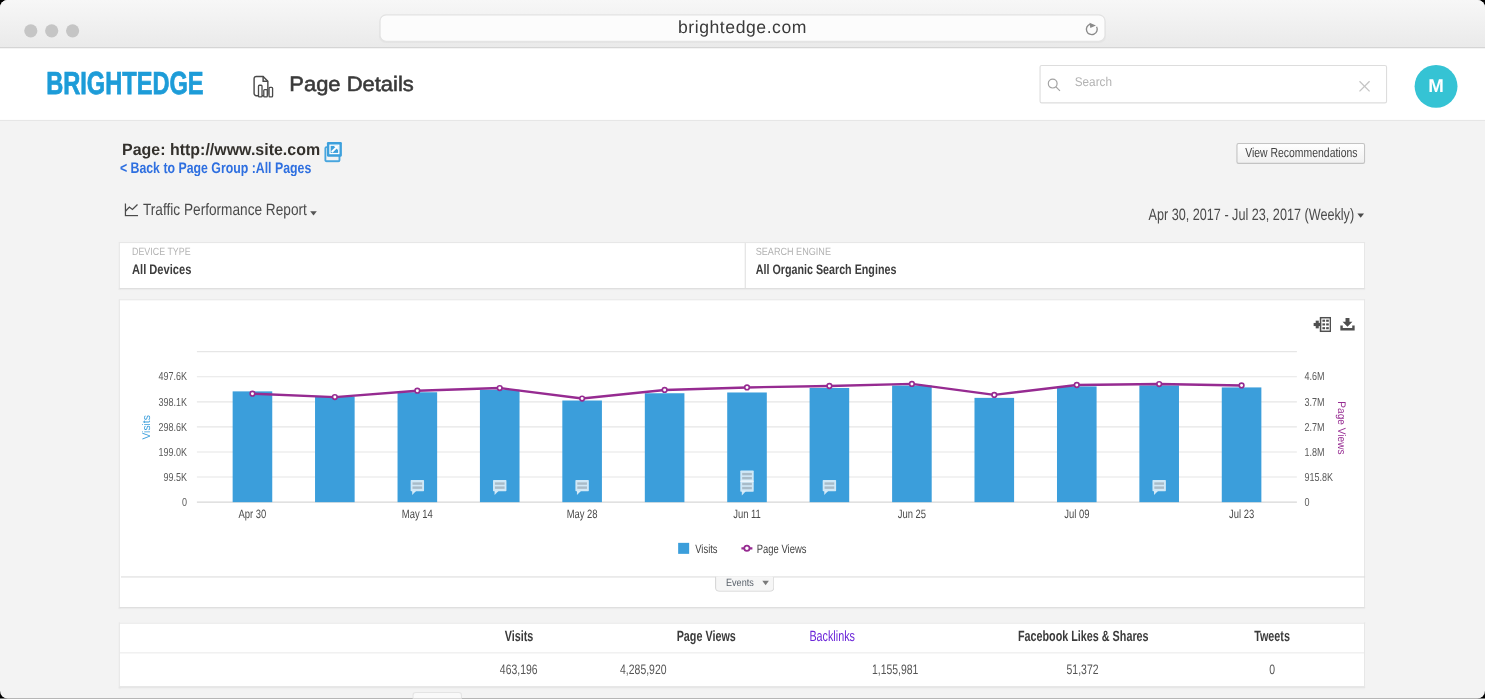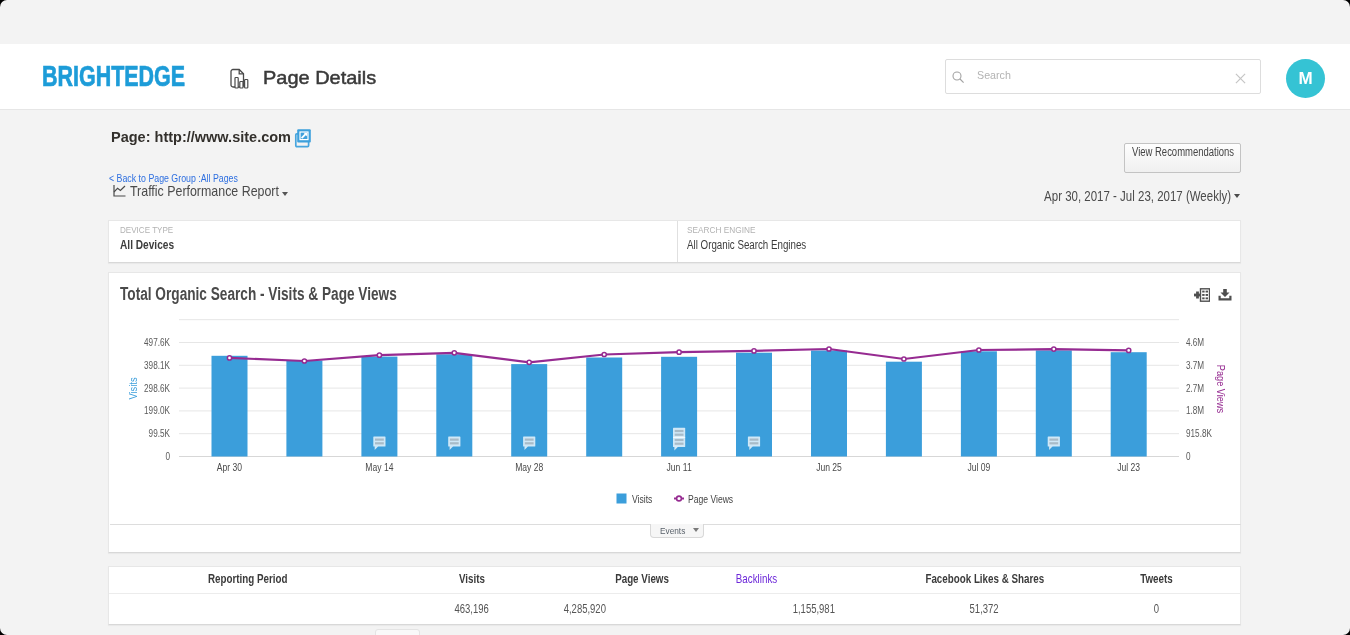--- a/index.html
+++ b/index.html
@@ -35,20 +35,30 @@
   
   .panel { position:absolute; background:#fff; border:1px solid #e7e7e7;
            border-bottom:1px solid #d8d8d8; box-shadow:0 1px 1px rgba(0,0,0,0.04); }
   .caret { display:inline-block; width:0; height:0; border-left:3.5px solid transparent;
            border-right:3.5px solid transparent; border-top:4.5px solid #555; }
 </style>
 </head>
 <body>
 <div id="win">
 
+  <div id="chrome">
+    <div class="dot" style="left:22px"></div>
+    <div class="dot" style="left:41px"></div>
+    <div class="dot" style="left:60px"></div>
+    <div id="urlbar">brightedge.com</div>
+    <svg class="abs" style="left:986px;top:19.5px" width="13" height="13" viewBox="0 0 13 13">
+      <path d="M5.1 1.9 A4.9 4.9 0 1 0 10.9 4.3" fill="none" stroke="#8a8a8a" stroke-width="1.2"></path>
+      <path d="M4.5 0.6 L10.3 3.1 L5.2 5.4 z" fill="#8a8a8a"></path>
+    </svg>
+  </div>
 
   <div id="header">
     <div id="logo"><span class="c" style="transform:scaleX(0.74)">BRIGHTEDGE</span></div>
     <svg class="abs" style="left:229px;top:23px" width="21" height="22" viewBox="0 0 21 22">
       <path d="M2 4.5 a2 2 0 0 1 2-2 h6.2 l4.3 4.3 V18 a2 2 0 0 1 -2 2 h-8.5 a2 2 0 0 1 -2-2 z" fill="none" stroke="#4a4a4a" stroke-width="1.3"></path>
       <path d="M10.2 2.5 v4.3 h4.3" fill="none" stroke="#4a4a4a" stroke-width="1.3"></path>
       <rect x="6" y="10.5" width="3.2" height="10.5" rx="0.8" fill="#fff" stroke="#4a4a4a" stroke-width="1.2"></rect>
       <rect x="10.8" y="14.5" width="3.2" height="6.5" rx="0.8" fill="#fff" stroke="#4a4a4a" stroke-width="1.2"></rect>
       <rect x="15.6" y="12.5" width="3.2" height="8.5" rx="0.8" fill="#fff" stroke="#4a4a4a" stroke-width="1.2"></rect>
     </svg>
@@ -70,24 +80,24 @@
     <span class="c" style="transform:scaleX(0.967)">Page: http://www.site.com</span>
   </div>
   <svg class="abs" style="left:294px;top:128px" width="20" height="20" viewBox="0 0 20 20">
     <rect x="1.8" y="5.8" width="12.8" height="12.8" rx="1" fill="none" stroke="#47a5de" stroke-width="1.7"></rect>
     <rect x="3.2" y="1.2" width="13.6" height="13.2" rx="1" fill="#3da0dc"></rect>
     <rect x="5.4" y="3.4" width="9.2" height="8.8" fill="#fff"></rect>
     <rect x="6.6" y="4.6" width="6.8" height="6.4" fill="#3da0dc"></rect>
     <line x1="7.6" y1="10.2" x2="11.6" y2="6.2" stroke="#fff" stroke-width="1.9"></line>
     <path d="M9.6 4.8 h3.6 v3.6 z" fill="#fff"></path>
   </svg>
-  <div class="abs" style="left:1124px;top:143px;width:117px;height:30px;border:1px solid #c3c3c3;border-radius:2px;background:linear-gradient(#fefefe,#f0f0f0);font-size:12px;color:#444">
+  <div class="abs" style="left:1124px;top:130px;width:117px;height:19px;border:1px solid #c3c3c3;border-radius:2px;background:linear-gradient(#fefefe,#f0f0f0);font-size:12px;color:#444">
     <span class="c" style="position:absolute;left:7px;top:2px;line-height:13px;transform:scaleX(0.79)">View Recommendations</span>
   </div>
-  <div class="abs" style="left:109px;top:173px;font-size:11px;font-weight:normal;color:#2e6fe0;line-height:11px">
+  <div class="abs" style="left:109px;top:147px;font-size:14px;font-weight:bold;color:#2e6fe0;line-height:11px">
     <span class="c" style="transform:scaleX(0.8)">&lt; Back to Page Group :All Pages</span>
   </div>
 
   <svg class="abs" style="left:113px;top:184px" width="13" height="13" viewBox="0 0 13 13">
     <path d="M1 1 V12 H12.5" fill="none" stroke="#4a4a4a" stroke-width="1.2"></path>
     <path d="M1 8 L4.6 4.2 L7.4 6.4 L12 2" fill="none" stroke="#4a4a4a" stroke-width="1.2"></path>
   </svg>
   <div class="abs" style="left:130px;top:182.5px;font-size:15px;color:#4a4a4a;line-height:15px">
     <span class="c" style="transform:scaleX(0.827)">Traffic Performance Report</span>
   </div>
@@ -95,27 +105,24 @@
   <div class="abs" style="right:119px;top:187.5px;font-size:15px;color:#4a4a4a;line-height:15px">
     <span class="cr" style="transform:scaleX(0.766)">Apr 30, 2017 - Jul 23, 2017 (Weekly)</span>
   </div>
   <div class="abs caret" style="left:1233.5px;top:193.5px;border-top-width:4px;border-top-color:#4a4a4a"></div>
 
   <div class="panel" style="left:108px;top:219.5px;width:1133px;height:43.5px">
     <div class="abs" style="left:568px;top:0;width:1px;height:41.5px;background:#e0e0e0"></div>
     <div class="abs" style="left:11px;top:4px;font-size:9.5px;color:#b2b2b2;line-height:9.5px"><span class="c" style="transform:scaleX(0.85)">DEVICE TYPE</span></div>
     <div class="abs" style="left:11px;top:18.5px;font-size:12.5px;font-weight:bold;color:#3d3d3d;line-height:12.5px"><span class="c" style="transform:scaleX(0.81)">All Devices</span></div>
     <div class="abs" style="left:578px;top:4px;font-size:9.5px;color:#b2b2b2;line-height:9.5px"><span class="c" style="transform:scaleX(0.87)">SEARCH ENGINE</span></div>
-    <div class="abs" style="left:578px;top:18.5px;font-size:12.5px;font-weight:normal;color:#3d3d3d;line-height:12.5px"><span class="c" style="transform:scaleX(0.78)">All Organic Search Engines</span></div>
+    <div class="abs" style="left:578px;top:18.5px;font-size:12.5px;font-weight:bold;color:#3d3d3d;line-height:12.5px"><span class="c" style="transform:scaleX(0.78)">All Organic Search Engines</span></div>
   </div>
 
   <div class="panel" style="left:108px;top:272px;width:1133px;height:281px">
-    <div class="abs" style="left:11px;top:12px;font-size:18px;font-weight:bold;color:#4a4a4a;line-height:18px">
-      <span class="c" style="transform:scaleX(0.758)">Total Organic Search - Visits &amp; Page Views</span>
-    </div>
     <svg class="abs" style="left:1085px;top:15px" width="16" height="14" viewBox="0 0 16 14">
       <rect x="6.5" y="0.8" width="9" height="12.4" fill="#fff" stroke="#4f4f4f" stroke-width="1.4"></rect>
       <g fill="#4f4f4f">
         <rect x="8.2" y="2.6" width="2.4" height="1.9"></rect>
           <rect x="11.6" y="2.6" width="2.4" height="1.9"></rect>
         <rect x="8.2" y="6" width="2.4" height="1.9"></rect>
           <rect x="11.6" y="6" width="2.4" height="1.9"></rect>
         <rect x="8.2" y="9.4" width="2.4" height="1.9"></rect>
           <rect x="11.6" y="9.4" width="2.4" height="1.9"></rect>
         <rect x="0" y="5.6" width="7" height="2.8"></rect>
@@ -233,21 +240,20 @@
 </svg>
     <div class="abs" style="left:1px;top:251px;width:1131px;height:1px;background:#ddd"></div>
     <div class="abs" style="left:541px;top:251px;width:54px;height:13.5px;background:#f6f6f6;border:1px solid #d8d8d8;border-top:none;border-radius:0 0 4px 4px;line-height:12px;font-size:9.5px;color:#5a626b">
       <span class="c" style="position:absolute;left:9px;top:1px;transform:scaleX(0.87)">Events</span>
       <span class="caret" style="position:absolute;left:42px;top:4px;border-left-width:3.6px;border-right-width:3.6px;border-top-width:4.4px;border-top-color:#7a7a7a"></span>
     </div>
   </div>
 
   <div class="panel" style="left:108px;top:565.5px;width:1133px;height:59.5px">
     <div class="abs" style="left:0;top:26px;width:1131px;height:1px;background:#ececec"></div>
-    <div class="abs" style="left:0;top:4.5px;width:277px;text-align:center;font-size:13.5px;font-weight:bold;color:#3b3b3b"><span class="cc" style="transform:scaleX(0.726)">Reporting Period</span></div>
     <div class="abs" style="left:277px;top:4.5px;width:171px;text-align:center;font-size:13.5px;font-weight:bold;color:#3b3b3b"><span class="cc" style="transform:scaleX(0.726)">Visits</span></div>
     <div class="abs" style="left:448px;top:4.5px;width:171px;text-align:center;font-size:13.5px;font-weight:bold;color:#3b3b3b"><span class="cc" style="transform:scaleX(0.726)">Page Views</span></div>
     <div class="abs" style="left:619px;top:4.5px;width:171px;font-size:13.5px;font-weight:normal;color:#6d28d9"><span class="cc" style="transform:scaleX(0.726)">Backlinks</span></div>
     <div class="abs" style="left:790px;top:4.5px;width:171px;text-align:center;font-size:13.5px;font-weight:bold;color:#3b3b3b"><span class="cc" style="transform:scaleX(0.726)">Facebook Likes &amp; Shares</span></div>
     <div class="abs" style="left:961px;top:4.5px;width:172px;text-align:center;font-size:13.5px;font-weight:bold;color:#3b3b3b"><span class="cc" style="transform:scaleX(0.726)">Tweets</span></div>
     <div class="abs" style="left:277px;top:35px;width:171px;text-align:center;font-size:12.5px;color:#555"><span class="cc" style="transform:scaleX(0.76)">463,196</span></div>
     <div class="abs" style="left:448px;top:35px;width:171px;text-align:left;font-size:12.5px;color:#555"><span class="cc" style="transform:scaleX(0.76)">4,285,920</span></div>
     <div class="abs" style="left:619px;top:35px;width:171px;text-align:center;font-size:12.5px;color:#555"><span class="cc" style="transform:scaleX(0.76)">1,155,981</span></div>
     <div class="abs" style="left:790px;top:35px;width:171px;text-align:center;font-size:12.5px;color:#555"><span class="cc" style="transform:scaleX(0.76)">51,372</span></div>
     <div class="abs" style="left:961px;top:35px;width:172px;text-align:center;font-size:12.5px;color:#555"><span class="cc" style="transform:scaleX(0.76)">0</span></div>

